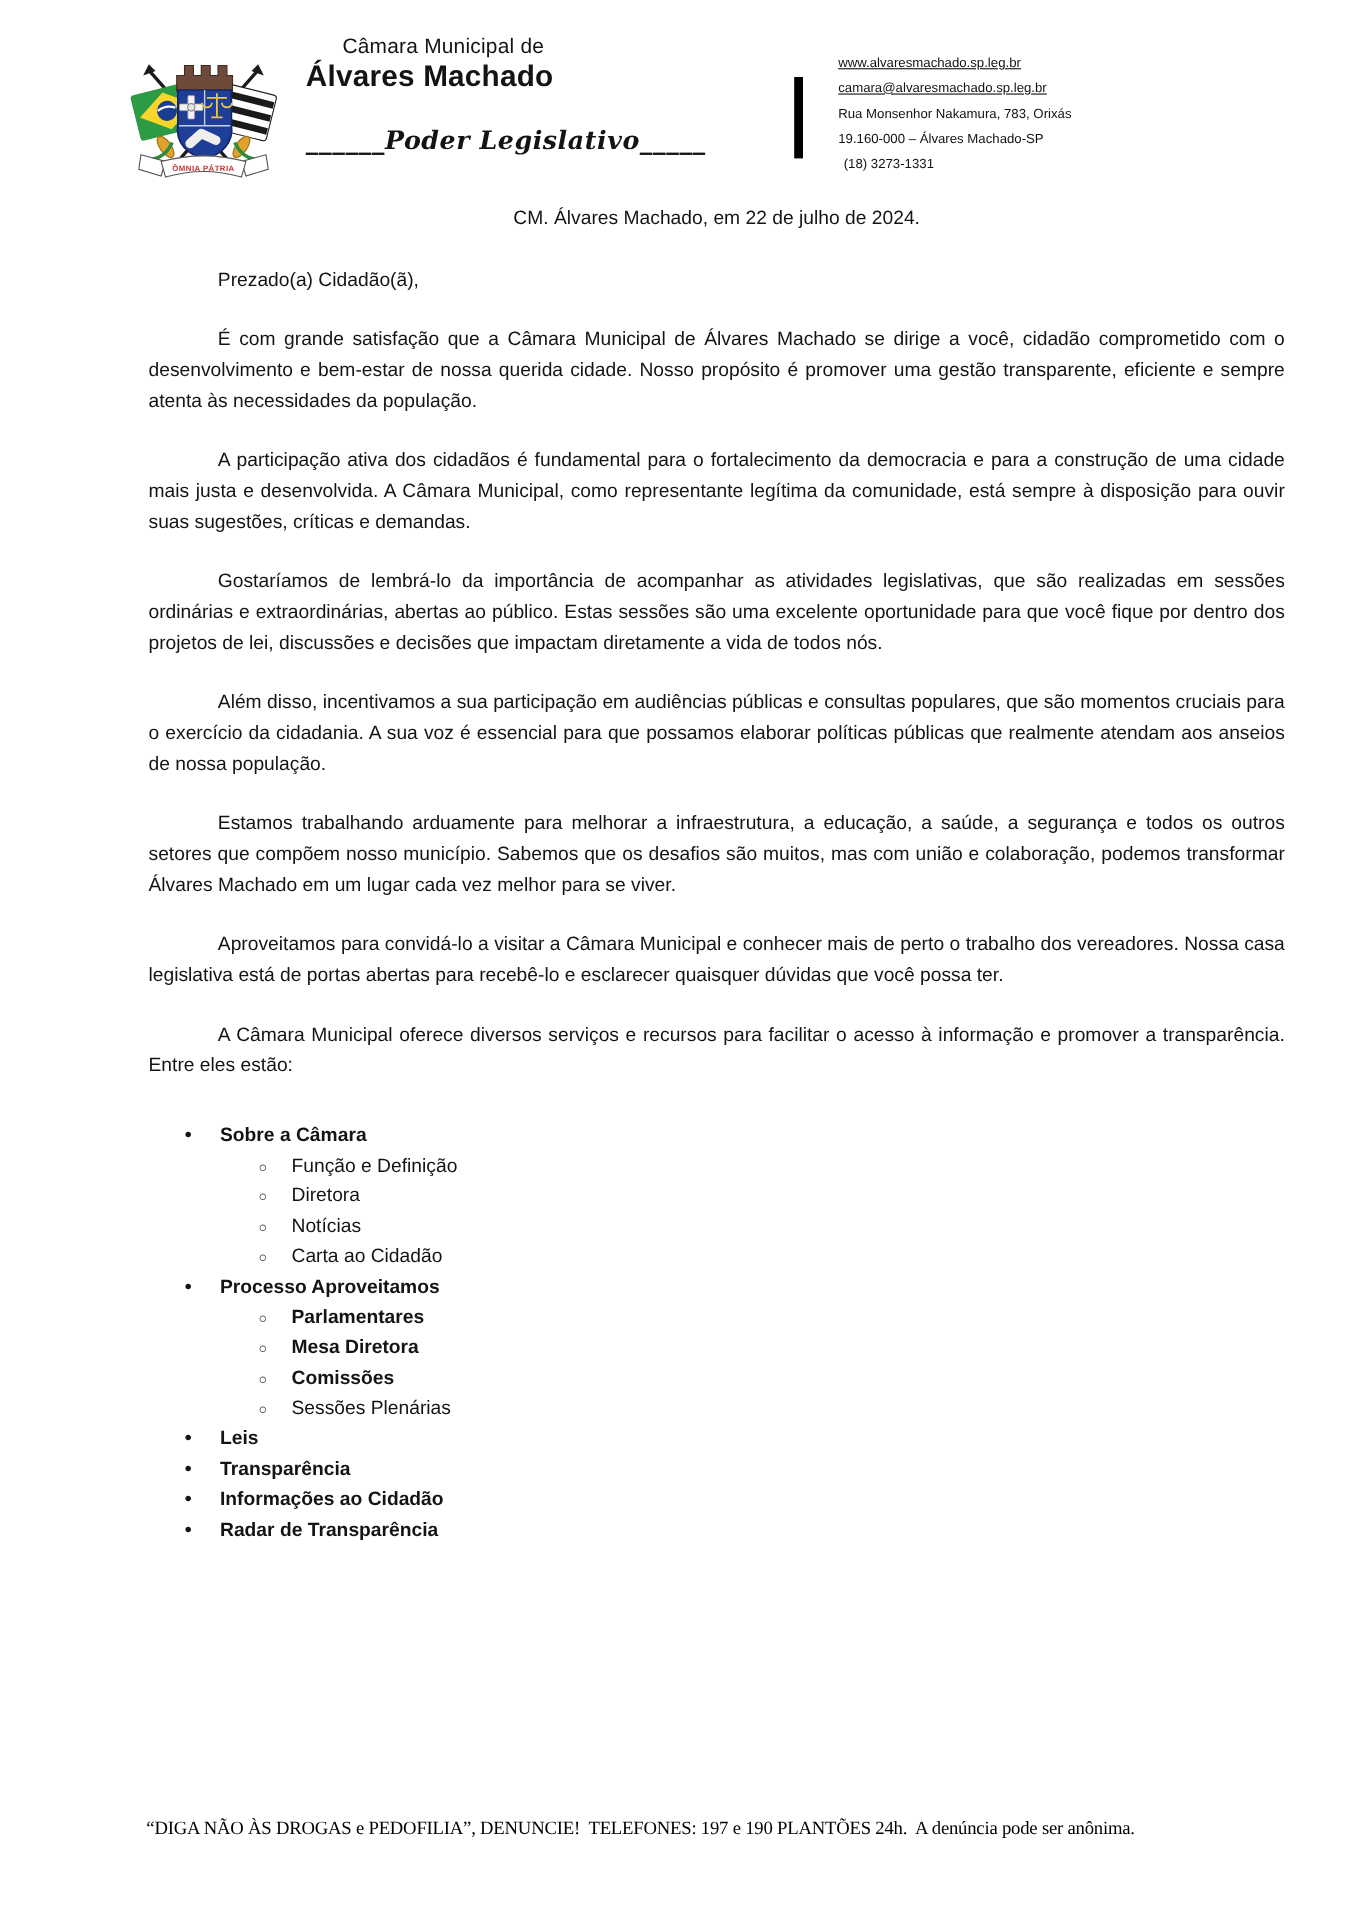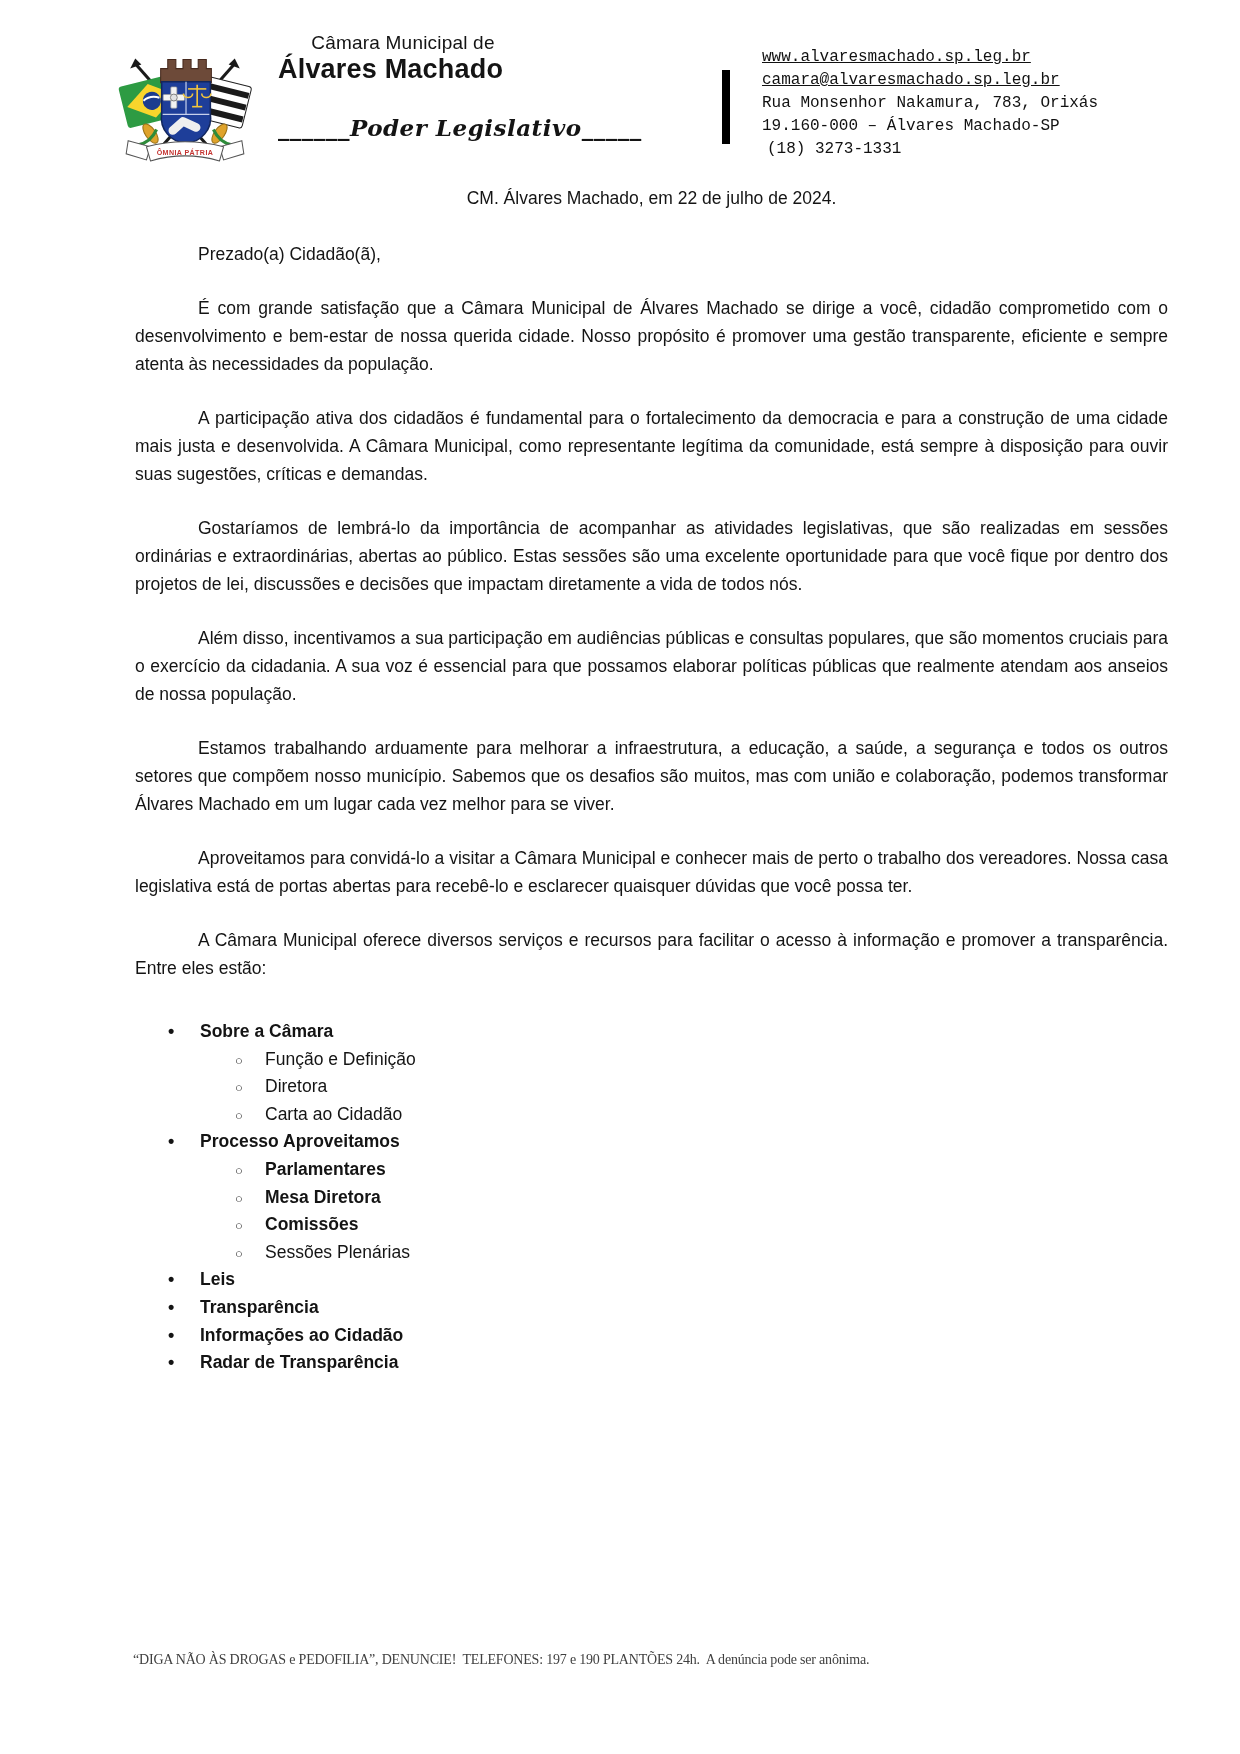--- a/index.html
+++ b/index.html
@@ -18,22 +18,22 @@
   .org-line1 { font-size:19px; letter-spacing:.2px;text-align:center; }
   .org-line2 { font-size:27px; font-weight:700; margin-top:0; letter-spacing:.2px; }
   .org-line3 {
     font-family:"DejaVu Serif","Liberation Serif",serif;
     font-style:italic; font-weight:700;
     font-size:23px; margin-top:29px; letter-spacing:.5px; white-space:nowrap;
   }
   .vbar { position:absolute; left:722px; top:70px; width:8px; height:74px; background:#000; }
   .contact {
     position:absolute; left:762px; top:46px; width:420px;
-    font-family:Liberation Mono, monospace;
-    font-size:16px; line-height:23px; color:#111;
+    font-family:Liberation Sans, sans-serif;
+    font-size:12px; line-height:23px; color:#111;
   }
   .contact a { color:#111; text-decoration:underline; display:block; }
   .contact .phone { padding-left:5px; }
   
   .dateline {
     margin:6px 72px 0 135px;
     text-align:center;
     font-size:17.5px; line-height:28px;
   }
   .letter { margin:0 72px 0 135px; }
@@ -47,21 +47,21 @@
   .li1, .li2 { position:relative; font-size:17.5px; line-height:27.6px; }
   .b { font-weight:700; }
   .li1 { padding-left:65px; }
   .li1::before { content:"•"; position:absolute; left:33px; top:0; font-size:18px; }
   .li2 { padding-left:130px; }
   .li2::before { content:"○"; position:absolute; left:100px; top:1px; font-size:13px; }
   
   .footer {
     position:absolute; left:133px; top:1652px; width:1040px;
     font-family:"Liberation Serif","DejaVu Serif",serif;
-    font-size:14px; letter-spacing:-0.2px; color:#404040; white-space:nowrap;
+    font-size:17px; letter-spacing:-0.2px; color:#000000; white-space:nowrap;
   }
 </style>
 </head>
 <body>
 
 <header class="letterhead">
 
   <svg class="emblem" viewBox="0 0 136 136" xmlns="http://www.w3.org/2000/svg" aria-hidden="true">
 
     <path d="M18,36 L92,120" stroke="#1a1a1a" stroke-width="3"></path>
@@ -149,20 +149,21 @@
   <p class="para">A participação ativa dos cidadãos é fundamental para o fortalecimento da democracia e para a construção de uma cidade mais justa e desenvolvida. A Câmara Municipal, como representante legítima da comunidade, está sempre à disposição para ouvir suas sugestões, críticas e demandas.</p>
   <p class="para">Gostaríamos de lembrá-lo da importância de acompanhar as atividades legislativas, que são realizadas em sessões ordinárias e extraordinárias, abertas ao público. Estas sessões são uma excelente oportunidade para que você fique por dentro dos projetos de lei, discussões e decisões que impactam diretamente a vida de todos nós.</p>
   <p class="para">Além disso, incentivamos a sua participação em audiências públicas e consultas populares, que são momentos cruciais para o exercício da cidadania. A sua voz é essencial para que possamos elaborar políticas públicas que realmente atendam aos anseios de nossa população.</p>
   <p class="para">Estamos trabalhando arduamente para melhorar a infraestrutura, a educação, a saúde, a segurança e todos os outros setores que compõem nosso município. Sabemos que os desafios são muitos, mas com união e colaboração, podemos transformar Álvares Machado em um lugar cada vez melhor para se viver.</p>
   <p class="para">Aproveitamos para convidá-lo a visitar a Câmara Municipal e conhecer mais de perto o trabalho dos vereadores. Nossa casa legislativa está de portas abertas para recebê-lo e esclarecer quaisquer dúvidas que você possa ter.</p>
   <p class="para">A Câmara Municipal oferece diversos serviços e recursos para facilitar o acesso à informação e promover a transparência. Entre eles estão:</p>
   <div class="services">
       <div class="li1 b">Sobre a Câmara</div>
       <div class="li2">Função e Definição</div>
       <div class="li2">Diretora</div>
+      <div class="li2">Notícias</div>
       <div class="li2">Carta ao Cidadão</div>
       <div class="li1 b">Processo Aproveitamos</div>
       <div class="li2 b">Parlamentares</div>
       <div class="li2 b">Mesa Diretora</div>
       <div class="li2 b">Comissões</div>
       <div class="li2">Sessões Plenárias</div>
       <div class="li1 b">Leis</div>
       <div class="li1 b">Transparência</div>
       <div class="li1 b">Informações ao Cidadão</div>
       <div class="li1 b">Radar de Transparência</div>

